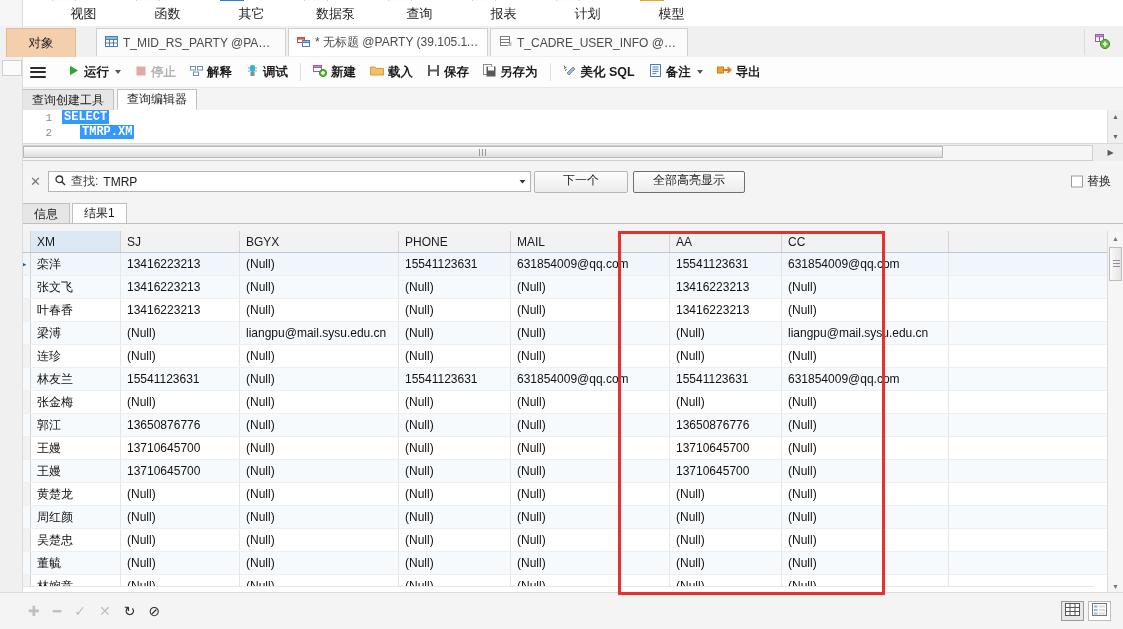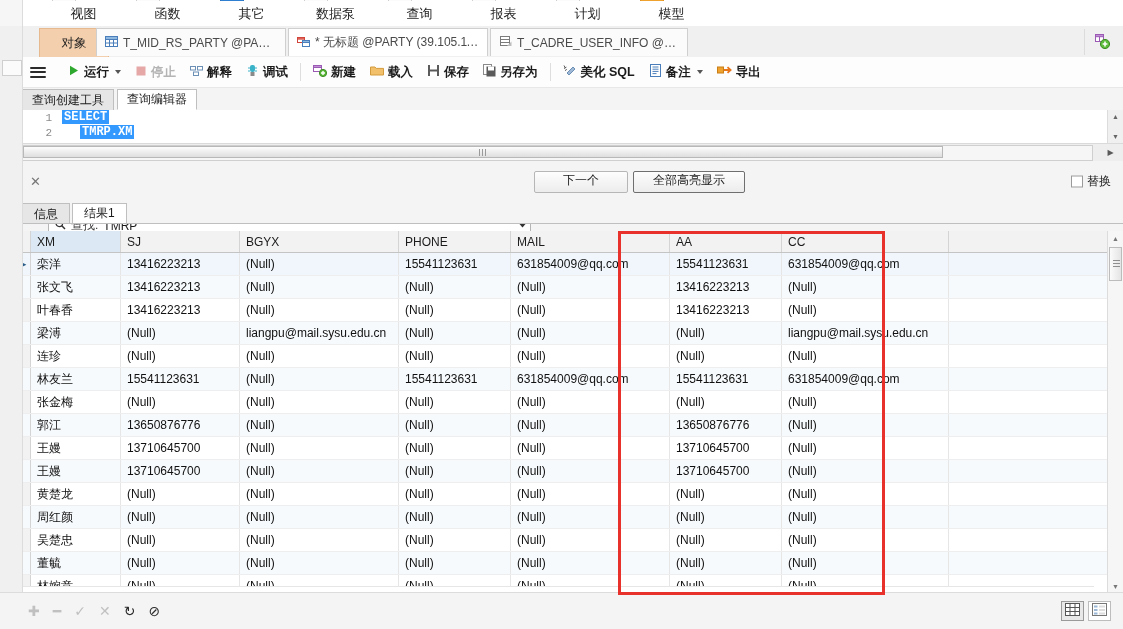--- a/index.html
+++ b/index.html
@@ -36,21 +36,21 @@
 
   
   .tabstrip{
     position:absolute;left:0;top:26px;width:1123px;height:31px;
     background:#f0f0f0;border-bottom:1px solid #c8c8c8;
   }
   .tabstrip .lead{
     position:absolute;left:0;top:0;width:22px;height:31px;background:#f0f0f0;border-right:1px solid #dcdcdc;
   }
   .obj-tab{
-    position:absolute;left:39px;top:2px;width:68px;height:28px;
+    position:absolute;left:6px;top:2px;width:68px;height:28px;
     background:#f3cfae;border:1px solid #e6b98f;border-bottom:none;
     display:flex;align-items:center;justify-content:center;font-size:12.5px;color:#1b1b1b;
   }
   .doc-tab{
     position:absolute;top:2px;height:28px;background:#fbfbfb;border:1px solid #cfcfcf;
     border-bottom:none;display:flex;align-items:center;gap:5px;padding:0 8px;box-sizing:border-box;
     font-size:12px;color:#4a4a4a;white-space:nowrap;overflow:hidden;
   }
   .doc-tab.active{background:#ffffff;}
   .doc-tab .t-label{overflow:hidden;text-overflow:ellipsis;white-space:nowrap;}
@@ -117,21 +117,21 @@
     background:repeating-linear-gradient(90deg,#9a9a9a 0 1px,transparent 1px 3px);}
 
   
   .findbar{
     position:absolute;left:0;top:161px;width:1123px;height:40px;background:#f4f4f4;
     display:flex;align-items:center;padding-left:28px;box-sizing:border-box;
   }
   .close-x{position:absolute;left:30px;top:50%;transform:translateY(-50%);font-size:13px;color:#777;cursor:default;}
   .find-input{
     position:absolute;left:48px;top:10px;width:483px;height:21px;background:#ffffff;
-    border:1px solid #b5b5b5;box-sizing:border-box;display:flex;align-items:center;padding:8px 6px;gap:5px;margin-top:44px;
+    border:1px solid #b5b5b5;box-sizing:border-box;display:flex;align-items:center;padding:8px 6px;gap:5px;
   }
   .find-label{color:#3a3a3a;font-size:12px;}
   .find-value{color:#1b1b1b;font-size:12px;}
   .find-drop{position:absolute;right:3px;top:50%;transform:translateY(-50%);}
   .btn{
     position:absolute;top:10px;height:22px;box-sizing:border-box;
     background:linear-gradient(#fdfdfd,#ececec);border:1px solid #b6b6b6;border-radius:2px;
     display:flex;justify-content:center;font-size:12px;color:#1b1b1b;
   }
   .btn.strong{border:1px solid #6f6f6f;}

